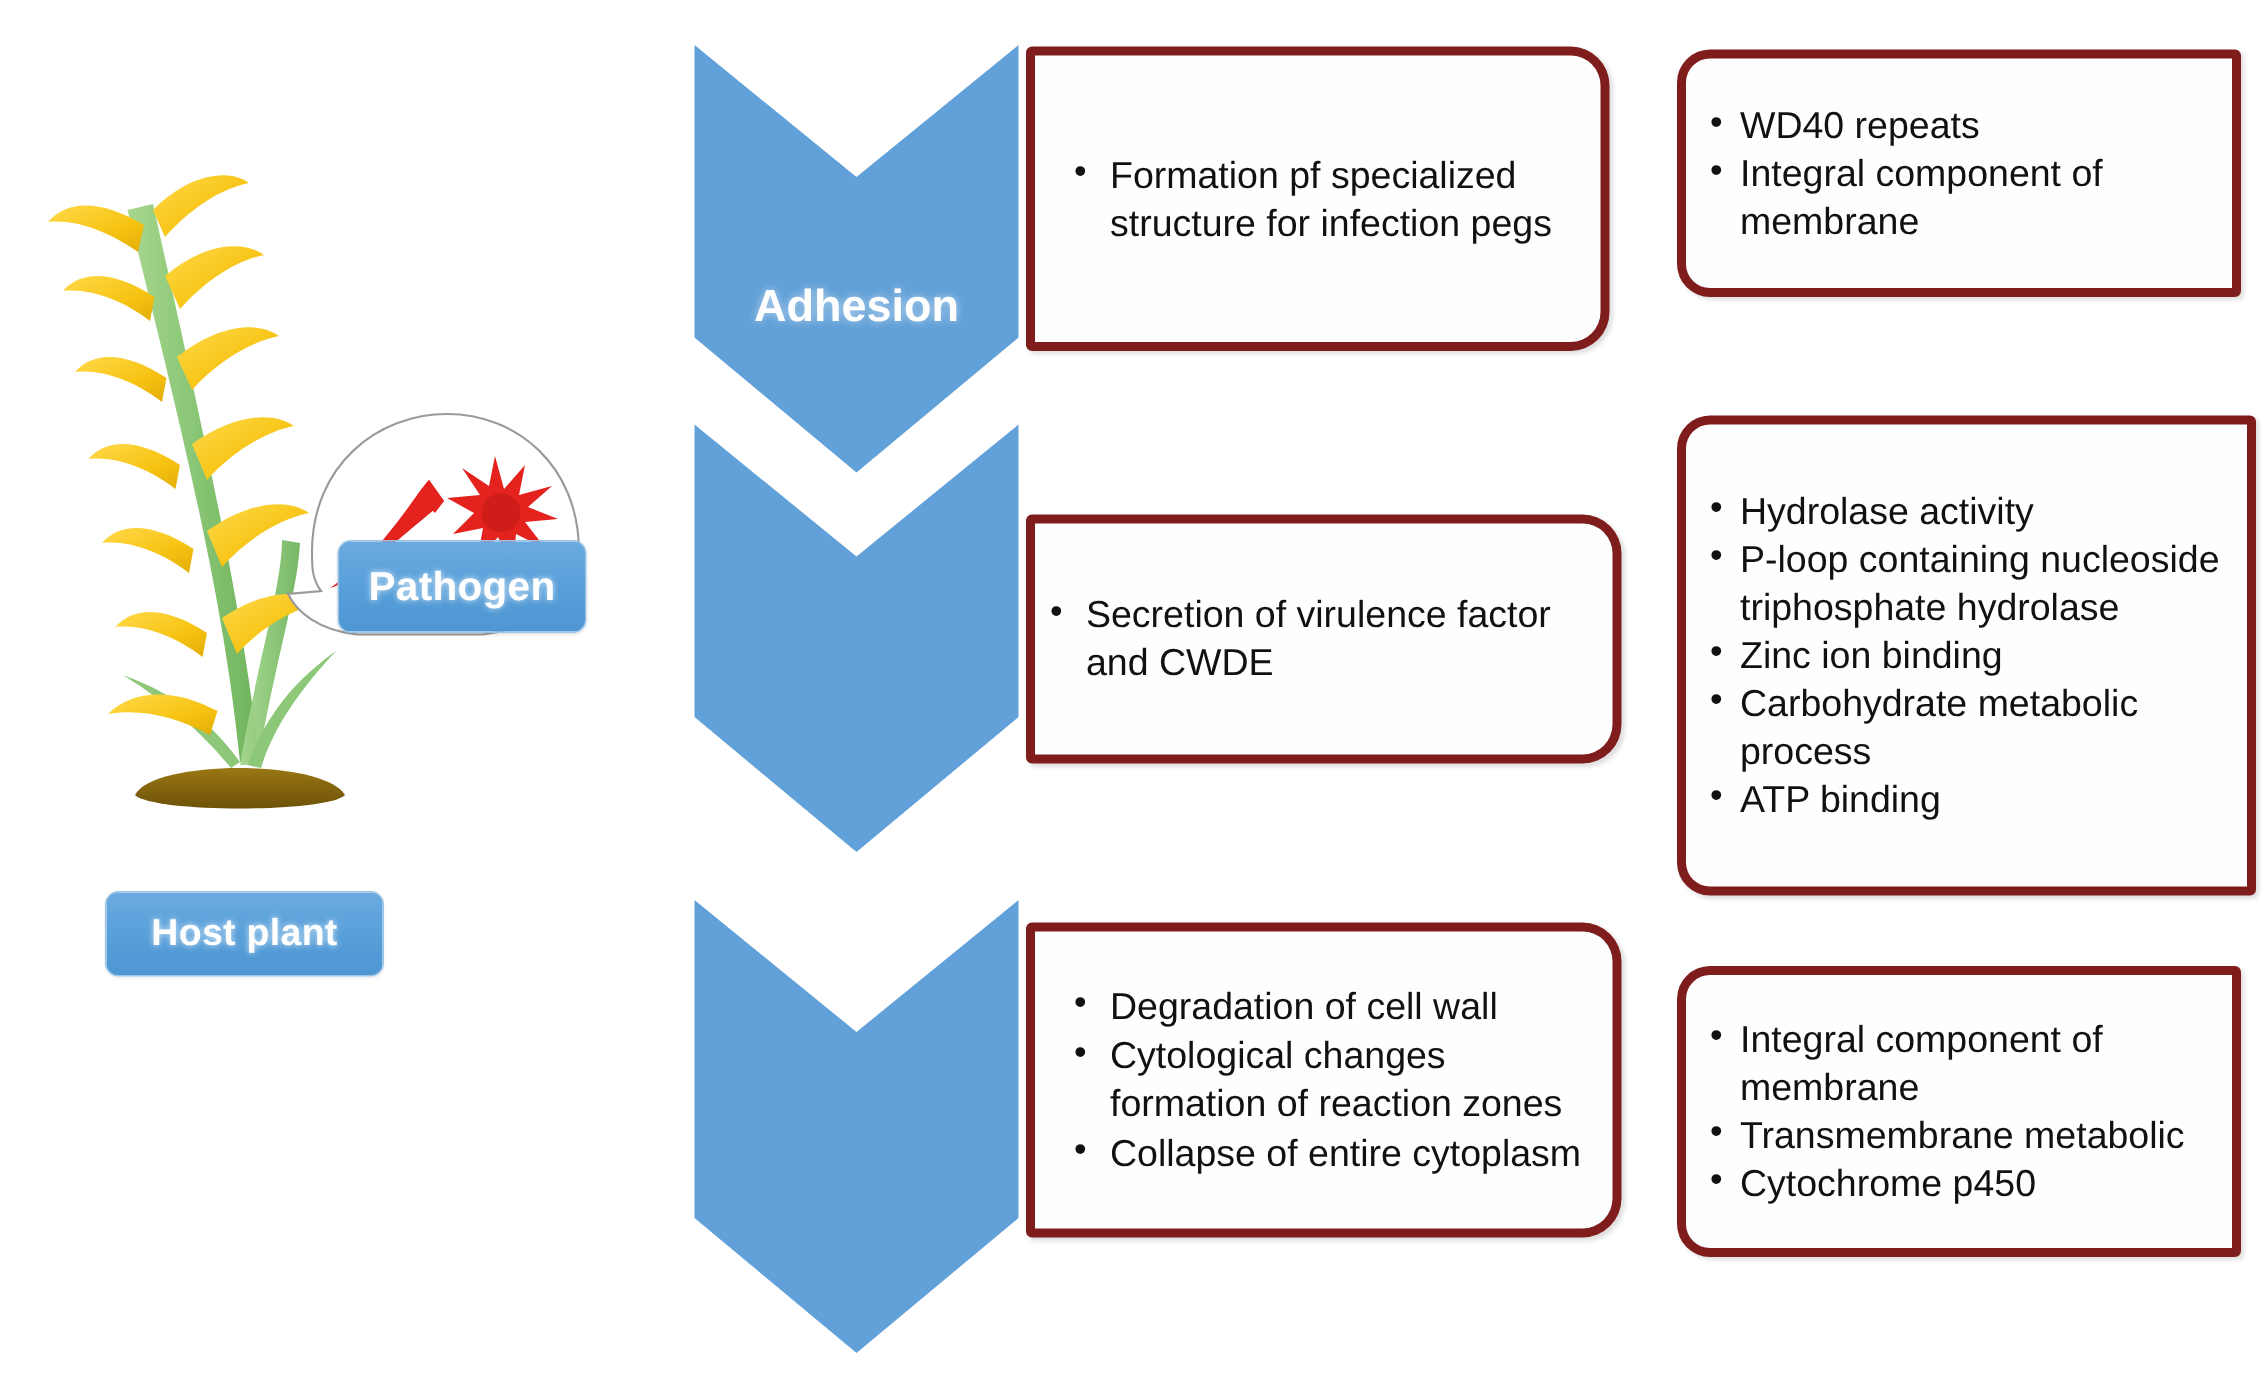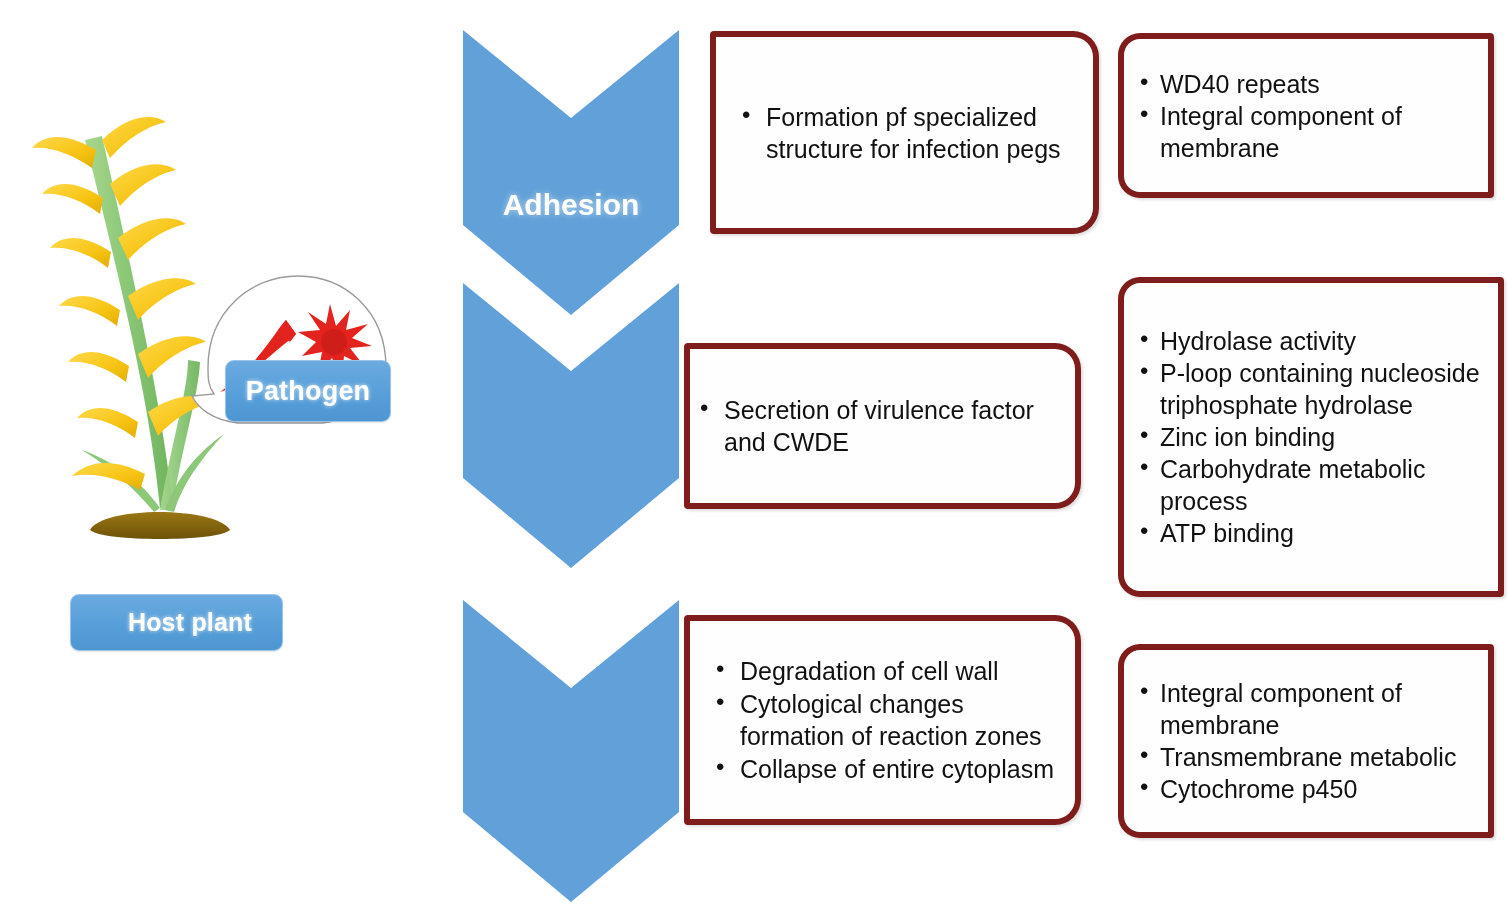--- a/index.html
+++ b/index.html
@@ -23,21 +23,21 @@
     border:1px solid #9cc4e6;
     border-radius:9px;
     color:#ffffff;
     font-weight:bold;
     letter-spacing:.2px;
     display:flex;align-items:center;justify-content:center;
     text-shadow:0 0 4px rgba(255,255,255,.75);
     box-shadow:0 1px 2px rgba(0,0,0,.10);
   }
   #badge-pathogen{left:225px;top:360px;width:164px;height:60px;font-size:27px;}
-  #badge-host-plant{left:70px;top:594px;width:184px;height:55px;font-size:25px;padding-left:27px;}
+  #badge-host-plant{left:70px;top:594px;width:184px;height:55px;font-size:25px;}
 
   
   #chevron-col{position:absolute;left:460px;top:0;width:230px;height:922px;}
   .chev{position:absolute;left:3px;width:240px;}
   .chev svg{display:block;overflow:visible;}
   .chev-label{
     position:absolute;left:0;width:216px;
     text-align:center;color:#ffffff;font-weight:bold;
     font-size:30px;line-height:1.02;
     text-shadow:0 0 6px rgba(255,255,255,.55);
@@ -71,21 +71,21 @@
   .rbox.mid li{padding-left:34px;margin:1px 0;}
   .rbox.mid li:before{
     content:"\2022";position:absolute;left:10px;top:-1px;font-size:24px;
   }
   .rbox.right li{padding-left:22px;margin:0;}
   .rbox.right li:before{
     content:"\2022";position:absolute;left:2px;top:-1px;font-size:24px;
   }
 
   
-  #box-mid-1{left:684px;top:31px;width:389px;height:203px;border-radius:4px 26px 26px 4px;padding:0 16px;margin-left:26px;}
+  #box-mid-1{left:684px;top:31px;width:389px;height:203px;border-radius:4px 26px 26px 4px;padding:0 16px;}
   #box-mid-2{left:684px;top:343px;width:397px;height:166px;border-radius:4px 26px 26px 4px;padding:0 0;}
   #box-mid-3{left:684px;top:615px;width:397px;height:210px;border-radius:4px 26px 26px 4px;padding:0 16px;}
 
   
   #box-right-1{left:1118px;top:33px;width:376px;height:165px;border-radius:22px 4px 4px 22px;padding:0 14px;}
   #box-right-2{left:1118px;top:277px;width:386px;height:320px;border-radius:22px 4px 4px 22px;padding:0 14px;}
   #box-right-3{left:1118px;top:644px;width:376px;height:194px;border-radius:22px 4px 4px 22px;padding:0 14px;}
 </style>
 </head>
 <body>

